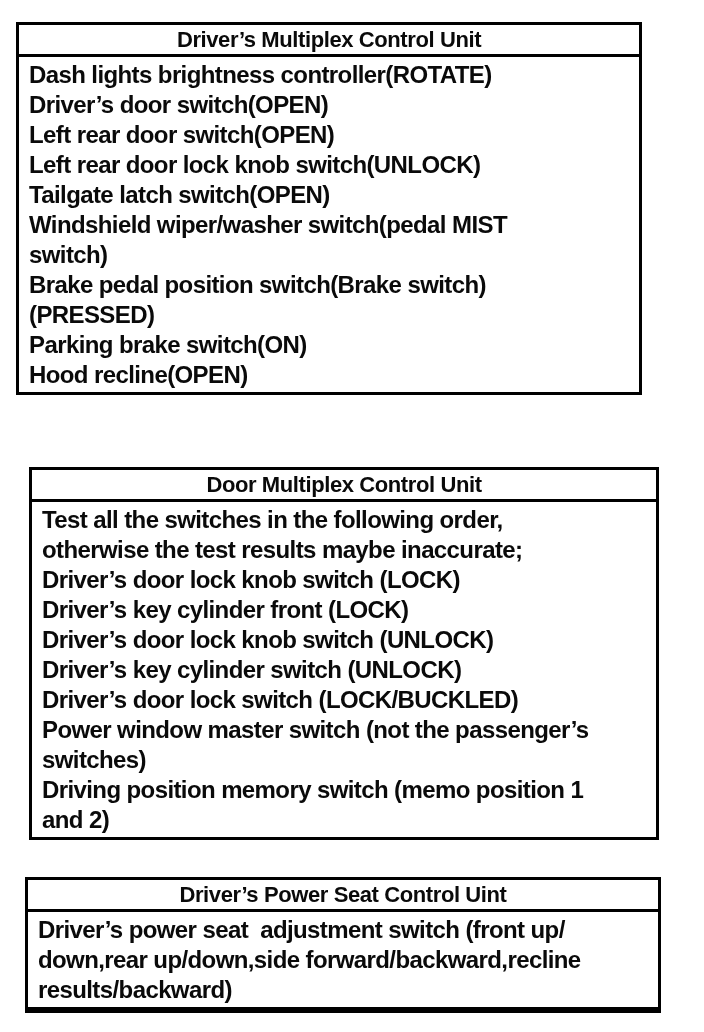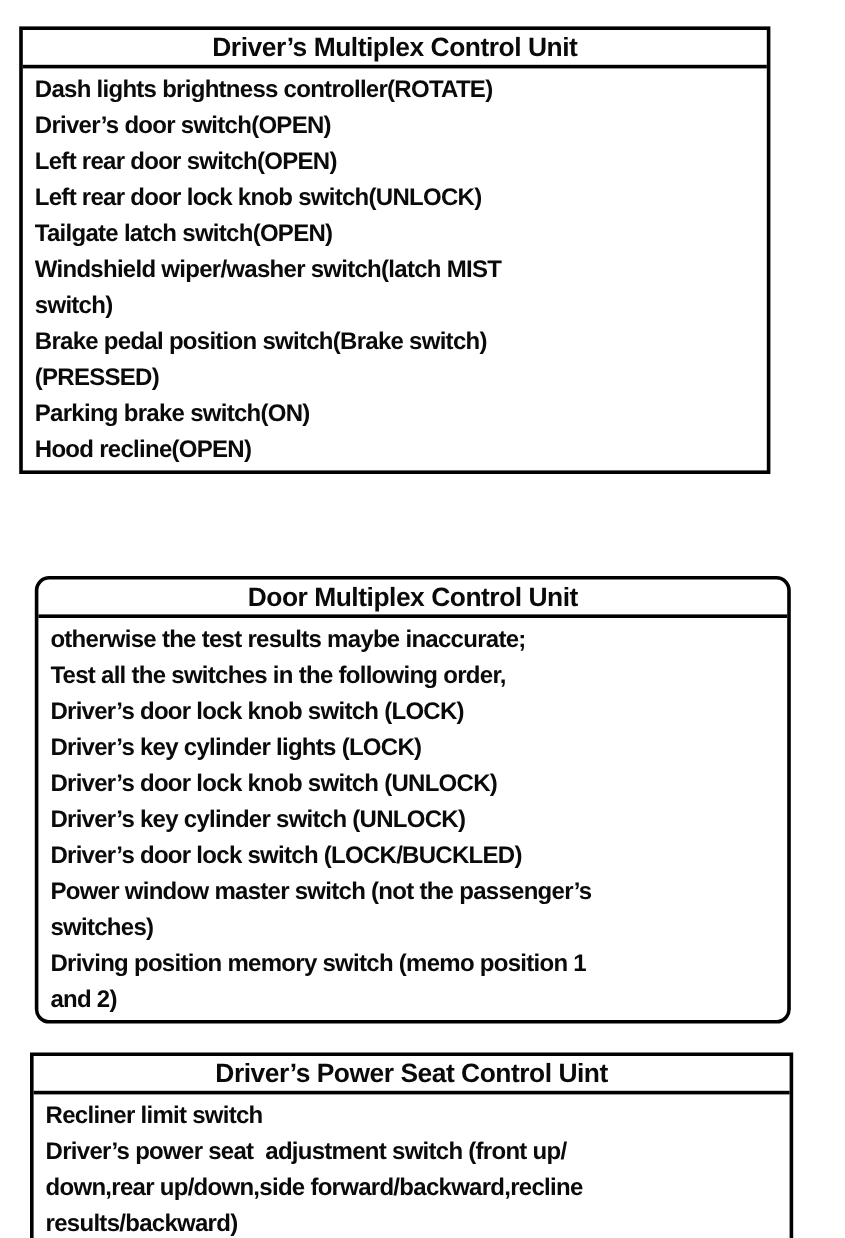--- a/index.html
+++ b/index.html
@@ -29,73 +29,72 @@
     line-height: 29px;
     height: 29px;
     letter-spacing: -0.4px;
     overflow: hidden;
   }
   .box-body {
     padding: 3px 6px 2px 10px;
   }
   .line {
     font-weight: 700;
-    font-size: 20px;
+    font-size: 24px;
     line-height: 30px;
     height: 30px;
     letter-spacing: -0.6px;
     white-space: pre-wrap;
     overflow: hidden;
   }
   #box-1 { left: 16px; top: 22px;  width: 620px; }
-  #box-2 { left: 29px; top: 480px; width: 624px; border-radius: 12px; }
+  #box-2 { left: 29px; top: 467px; width: 624px; }
   #box-3 { left: 25px; top: 861px; width: 630px; border-bottom-width: 6px; margin-top: 16px; }
 </style>
 </head>
 <body>
 
 <div class="page">
 
   <div class="box" id="box-1">
     <div class="box-header">Driver’s Multiplex Control Unit</div>
     <div class="box-body">
       <div class="line">Dash lights brightness controller(ROTATE)</div>
       <div class="line">Driver’s door switch(OPEN)</div>
       <div class="line">Left rear door switch(OPEN)</div>
       <div class="line">Left rear door lock knob switch(UNLOCK)</div>
       <div class="line">Tailgate latch switch(OPEN)</div>
-      <div class="line">Windshield wiper/washer switch(latch MIST</div>
+      <div class="line">Windshield wiper/washer switch(pedal MIST</div>
       <div class="line">switch)</div>
       <div class="line">Brake pedal position switch(Brake switch)</div>
       <div class="line">(PRESSED)</div>
       <div class="line">Parking brake switch(ON)</div>
       <div class="line">Hood recline(OPEN)</div>
     </div>
   </div>
 
   <div class="box" id="box-2">
     <div class="box-header">Door Multiplex Control Unit</div>
     <div class="box-body">
+      <div class="line">Test all the switches in the following order,</div>
       <div class="line">otherwise the test results maybe inaccurate;</div>
-      <div class="line">Test all the switches in the following order,</div>
       <div class="line">Driver’s door lock knob switch (LOCK)</div>
-      <div class="line">Driver’s key cylinder lights (LOCK)</div>
+      <div class="line">Driver’s key cylinder front (LOCK)</div>
       <div class="line">Driver’s door lock knob switch (UNLOCK)</div>
       <div class="line">Driver’s key cylinder switch (UNLOCK)</div>
       <div class="line">Driver’s door lock switch (LOCK/BUCKLED)</div>
       <div class="line">Power window master switch (not the passenger’s</div>
       <div class="line">switches)</div>
       <div class="line">Driving position memory switch (memo position 1</div>
       <div class="line">and 2)</div>
     </div>
   </div>
 
   <div class="box" id="box-3">
     <div class="box-header">Driver’s Power Seat Control Uint</div>
     <div class="box-body">
-      <div class="line">Recliner limit switch</div>
       <div class="line">Driver’s power seat  adjustment switch (front up/</div>
       <div class="line">down,rear up/down,side forward/backward,recline</div>
       <div class="line">results/backward)</div>
     </div>
   </div>
 
 </div>
 
 </body></html>

